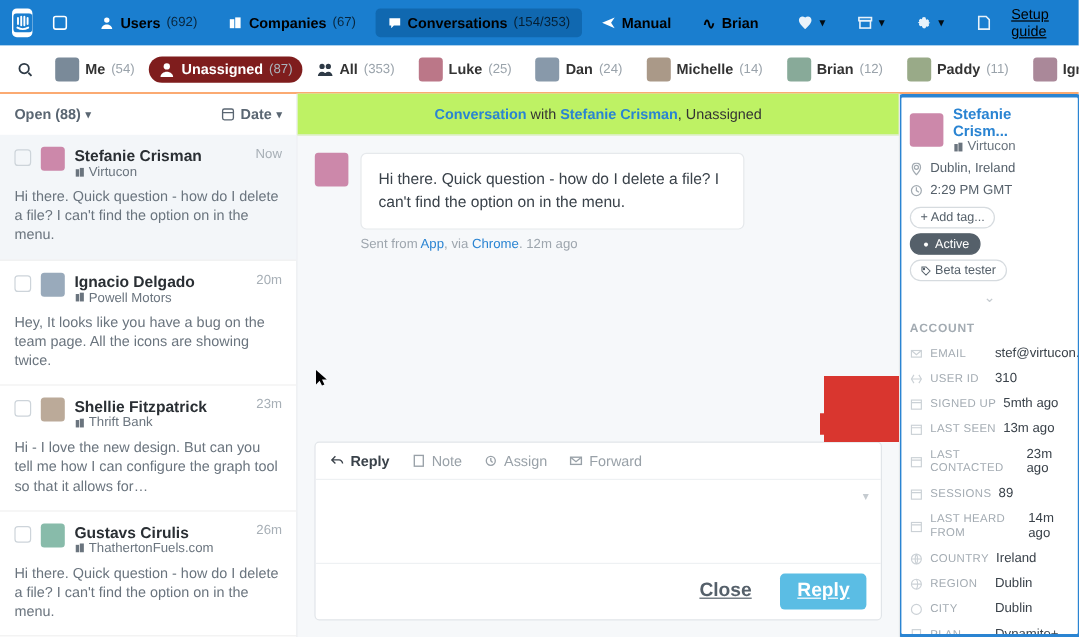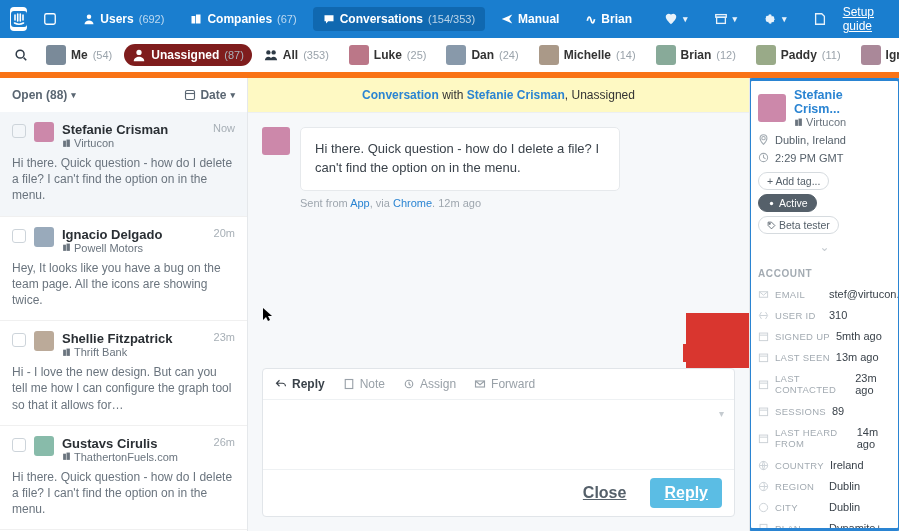--- a/index.html
+++ b/index.html
@@ -1,66 +1,66 @@
 <!DOCTYPE html>
 <html><head>
 <meta charset="utf-8">
 <style>
   * { box-sizing: border-box; margin: 0; padding: 0; }
   body { font-family: -apple-system, "Helvetica Neue", Arial, sans-serif; font-size: 12px; color: #333; background:#fff; width:899px; height:531px; overflow:hidden; }
-  .topbar { height:38px; background:#1a7ecf; color:#ffffff; display:flex; align-items:center; padding:0 10px; gap:6px; }
+  .topbar { height:38px; background:#1a7ecf; color:#000000; display:flex; align-items:center; padding:0 10px; gap:6px; }
   .topbar .logo { width:24px; height:24px; background:#fff; border-radius:4px; display:flex; align-items:center; justify-content:center; }
   .topbar .logo svg { display:block; }
   .topbar .navitem { display:flex; align-items:center; gap:5px; padding:5px 10px; border-radius:4px; font-size:12px; font-weight:600; cursor:pointer; }
   .topbar .navitem.active { background:#1068b0; }
   .topbar .count { font-weight:400; opacity:.7; font-size:11px; }
   .topbar .spacer { flex:1; }
   .topbar .icon { opacity:.9; }
   .topbar .setup { text-decoration:underline; cursor:pointer; }
-  .filterbar { height:40px; background:#fff; border-bottom:6px solid #f97316; display:flex; align-items:center; padding:14px 8px; gap:4px; }
+  .filterbar { height:40px; background:#fff; border-bottom:1px solid #f97316; display:flex; align-items:center; padding:14px 8px; gap:4px; }
   .filterbar .pill { display:flex; align-items:center; gap:5px; padding:4px 8px; border-radius:14px; font-size:12px; font-weight:600; cursor:pointer; }
   .filterbar .pill.active { background:#7f1d1d; color:#fff; }
   .filterbar .pill .ct { font-weight:400; font-size:11px; color:#9aa3ab; }
   .filterbar .pill.active .ct { color:#aab3bb; }
   .avatar { width:20px; height:20px; border-radius:3px; background:#ccc; display:inline-block; flex-shrink:0; }
   .main { display:flex; height:453px; }
   .list { width:248px; border-right:1px solid #e5e8eb; overflow-y:auto; }
   .list .header { display:flex; justify-content:space-between; align-items:center; padding:10px 12px; font-weight:600; }
   .list .header .hbtn { display:flex; align-items:center; gap:4px; cursor:pointer; color:#5a6672; }
   .conv { padding:10px 12px 12px 12px; border-bottom:1px solid #f0f0f0; cursor:pointer; }
   .conv.sel { background:#f3f6f9; }
   .conv .top { display:flex; gap:8px; align-items:flex-start; }
   .conv .who { font-weight:700; font-size:13px; color:#2a2f34; }
   .conv .sub { font-size:11px; color:#6a747e; display:flex; align-items:center; gap:3px; }
   .conv .age { margin-left:auto; font-size:11px; color:#a7afb6; }
   .conv .msg { margin-top:6px; font-size:12px; color:#6a747e; line-height:1.35; }
   .conv .cb { width:14px; height:14px; border:1px solid #cdd4da; border-radius:3px; margin-top:2px; }
   .convpanel { flex:1; display:flex; flex-direction:column; background:#f6f8fa; min-width:0; }
-  .convpanel .chead { text-align:center; padding:10px; background:#fef9c3; border-bottom:1px solid #eceff2; font-size:12px; }
+  .convpanel .chead { text-align:center; padding:10px; background:#bef264; border-bottom:1px solid #eceff2; font-size:12px; }
   .convpanel .chead .lnk { color:#2a84d2; font-weight:600; }
   .convpanel .cbody { flex:1; padding:14px; overflow:auto; position:relative; }
   .convpanel .bubble { display:flex; gap:10px; align-items:flex-start; }
   .convpanel .card { background:#fff; border:1px solid #e6e9ec; border-radius:5px; padding:12px 14px; max-width:320px; }
   .convpanel .card .txt { font-size:13px; color:#3a424a; line-height:1.45; }
   .convpanel .meta { font-size:11px; color:#9ea6ae; margin-top:6px; margin-left:38px; }
   .replybox { margin:0 14px 14px; border:1px solid #e1e5e9; border-radius:4px; background:#fff; }
   .replybox .tabs { display:flex; gap:18px; padding:8px 12px; border-bottom:1px solid #eef1f3; font-size:12px; color:#99a1a8; }
   .replybox .tabs .rt { display:flex; align-items:center; gap:5px; cursor:pointer; }
   .replybox .tabs .rt.on { color:#3a424a; font-weight:600; }
   .replybox .area { min-height:60px; padding:8px 10px; }
   .replybox .area textarea { width:100%; height:50px; border:none; outline:none; resize:none; font-family:inherit; font-size:13px; }
   .replybox .actions { display:flex; justify-content:flex-end; gap:10px; padding:8px 12px; border-top:1px solid #eef1f3; }
   .btn { padding:6px 14px; border-radius:4px; font-weight:600; font-size:16px; cursor:pointer;text-decoration:underline; }
   .btn.secondary { background:#fff; color:#55606a; }
   .btn.primary { background:#5bbde4; color:#fff; }
   .side { width:150px; border-left:1px solid #e5e8eb; padding:10px 8px; overflow-y:auto; position:relative; }
   .side .profile { display:flex; gap:8px; align-items:center; }
   .side .pname { color:#2a84d2; font-weight:700; font-size:12.5px; }
   .side .psub { font-size:11px; color:#6a747e; display:flex; align-items:center; gap:3px; }
-  .side .line { display:flex; gap:6px; font-size:11px; color:#55606a; margin-top:6px; }
+  .side .line { display:flex; gap:6px; align-items:center; font-size:11px; color:#55606a; margin-top:6px; }
   .chiprow { display:flex; gap:4px; flex-wrap:wrap; margin-top:8px; }
   .chip { font-size:10.5px; border:1px solid #d6dbdf; border-radius:12px; padding:2px 8px; display:flex; align-items:center; gap:3px; cursor:pointer; color:#55606a; background:#fff; }
   .chip.dark { background:#55606a; color:#fff; border-color:#55606a; }
   .side .sect { margin-top:14px; font-size:10px; letter-spacing:.6px; color:#a3abb2; font-weight:600; }
   .side .row { display:flex; align-items:center; gap:6px; margin-top:9px; font-size:11px; color:#3a424a; }
   .side .row .lbl { color:#a3abb2; font-size:9.5px; letter-spacing:.3px; text-transform:uppercase; min-width:48px; }
   .side .row .val { color:#3a424a; }
   .rowicon { color:#cbd1d6; flex-shrink:0; }
   .arrow { position:absolute; top:200px; left:430px; z-index:5; pointer-events:none; }
   .highlight { position:absolute; top:0; bottom:0; left:-2px; right:-2px; border:3px solid #2a84d2; border-radius:4px; pointer-events:none; }

